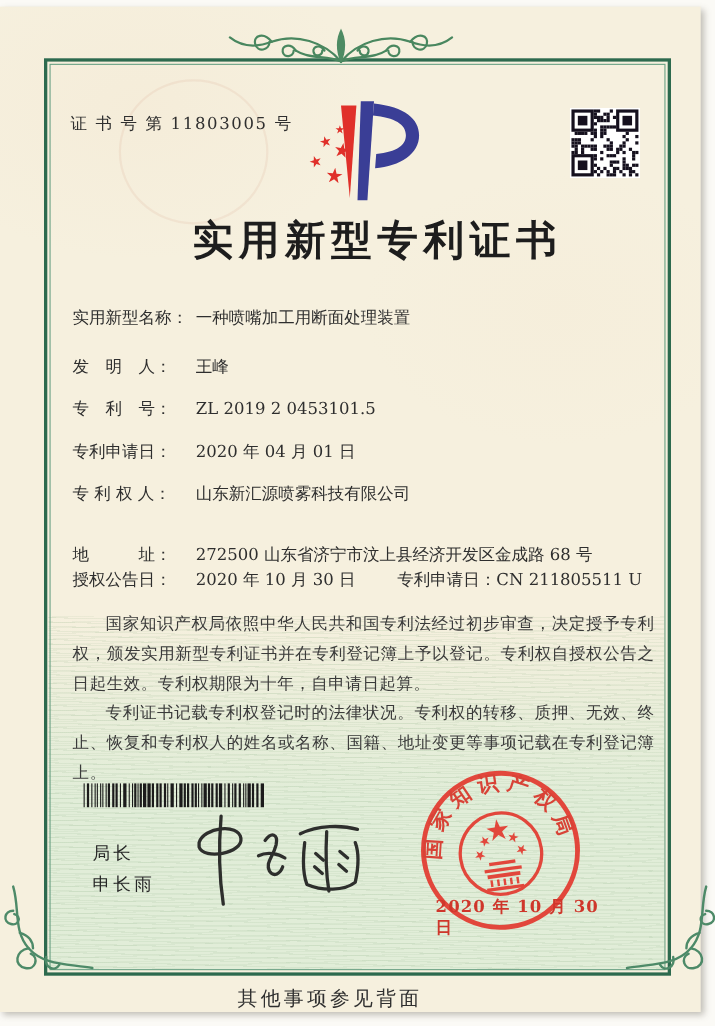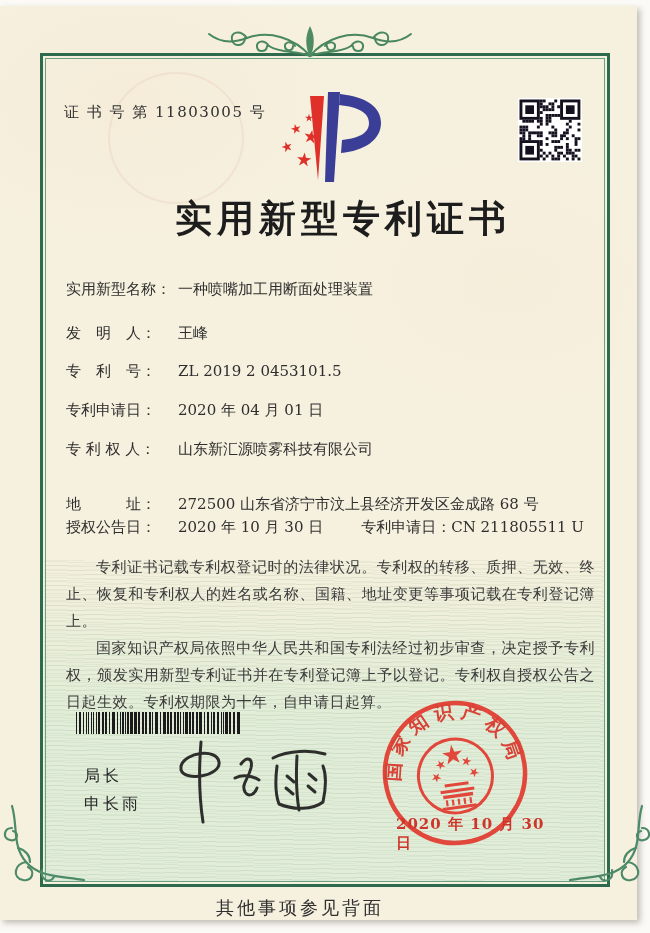--- a/index.html
+++ b/index.html
@@ -256,22 +256,22 @@
     </div>
     <div class="row">
       <span class="lab">地　　　址：</span><span class="val">272500 山东省济宁市汶上县经济开发区金成路 68 号</span>
     </div>
     <div class="row">
       <span class="lab">授权公告日：</span><span class="val">2020 年 10 月 30 日</span><span class="lab2">专利申请日：</span><span class="val">CN 211805511 U</span>
     </div>
   </div>
 
   <div class="paras">
+    <p>国家知识产权局依照中华人民共和国专利法经过初步审查，决定授予专利权，颁发实用新型专利证书并在专利登记簿上予以登记。专利权自授权公告之日起生效。专利权期限为十年，自申请日起算。</p>
     <p>专利证书记载专利权登记时的法律状况。专利权的转移、质押、无效、终止、恢复和专利权人的姓名或名称、国籍、地址变更等事项记载在专利登记簿上。</p>
-    <p>国家知识产权局依照中华人民共和国专利法经过初步审查，决定授予专利权，颁发实用新型专利证书并在专利登记簿上予以登记。专利权自授权公告之日起生效。专利权期限为十年，自申请日起算。</p>
   </div>
 
   <svg class="deco" style="left:74px;top:712px;" width="170" height="22" viewBox="0 0 170 22">
     <g fill="#1b1b1b">
         <rect x="2" y="0" width="1" height="22"></rect>
         <rect x="5" y="0" width="2" height="22"></rect>
         <rect x="9" y="0" width="1" height="22"></rect>
         <rect x="12" y="0" width="1" height="22"></rect>
         <rect x="14" y="0" width="1" height="22"></rect>
         <rect x="17" y="0" width="1" height="22"></rect>

